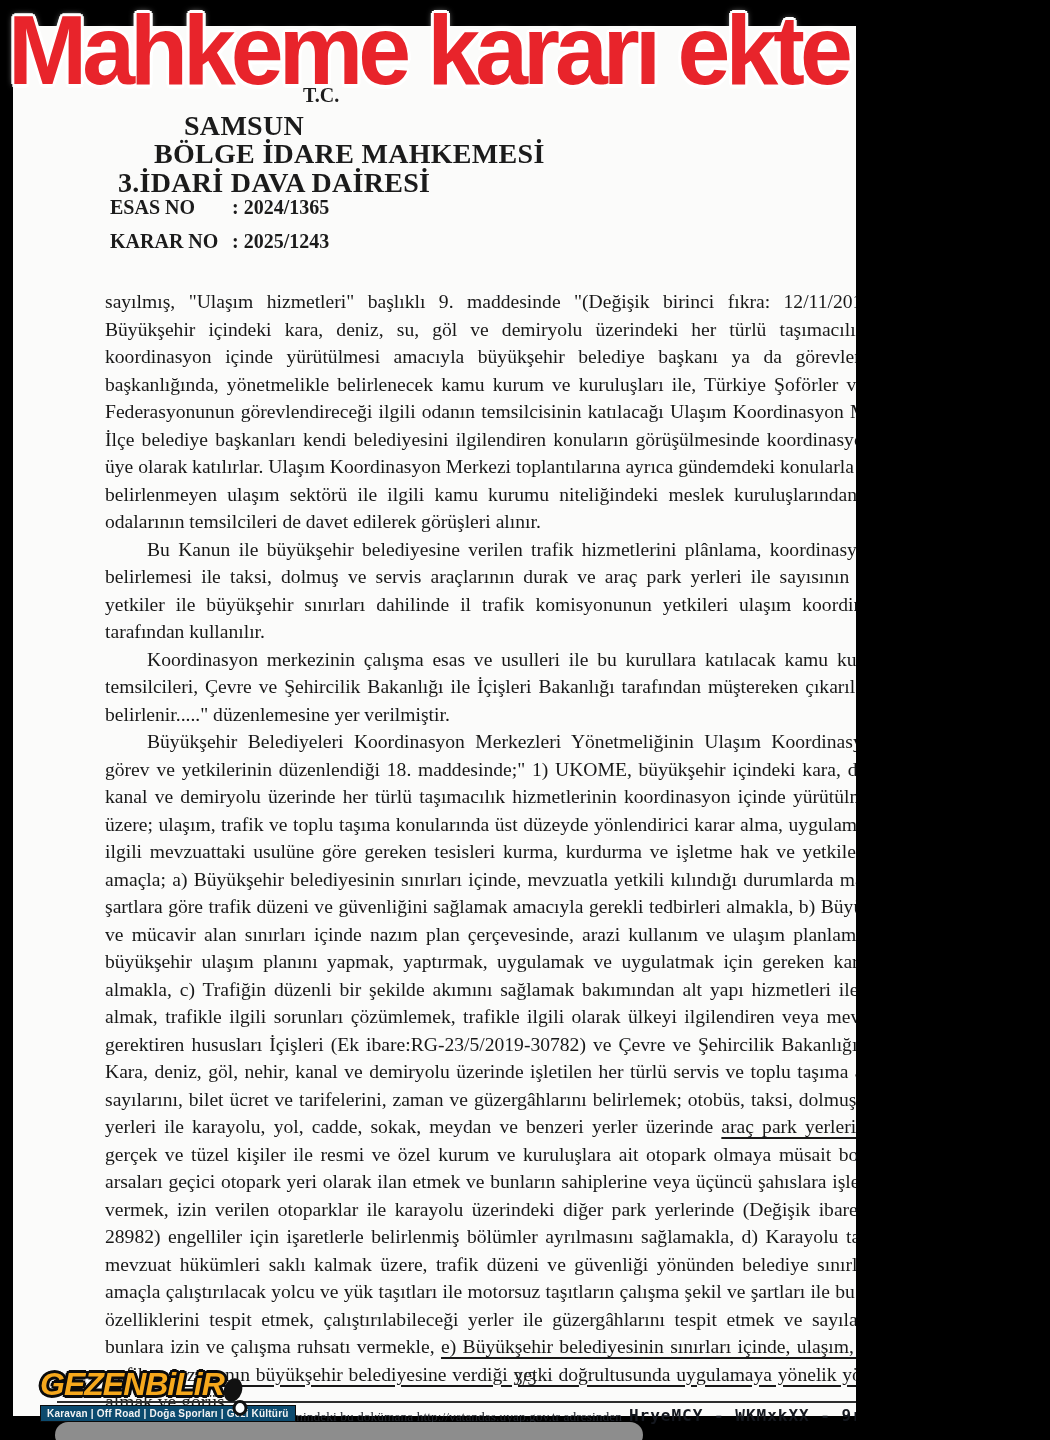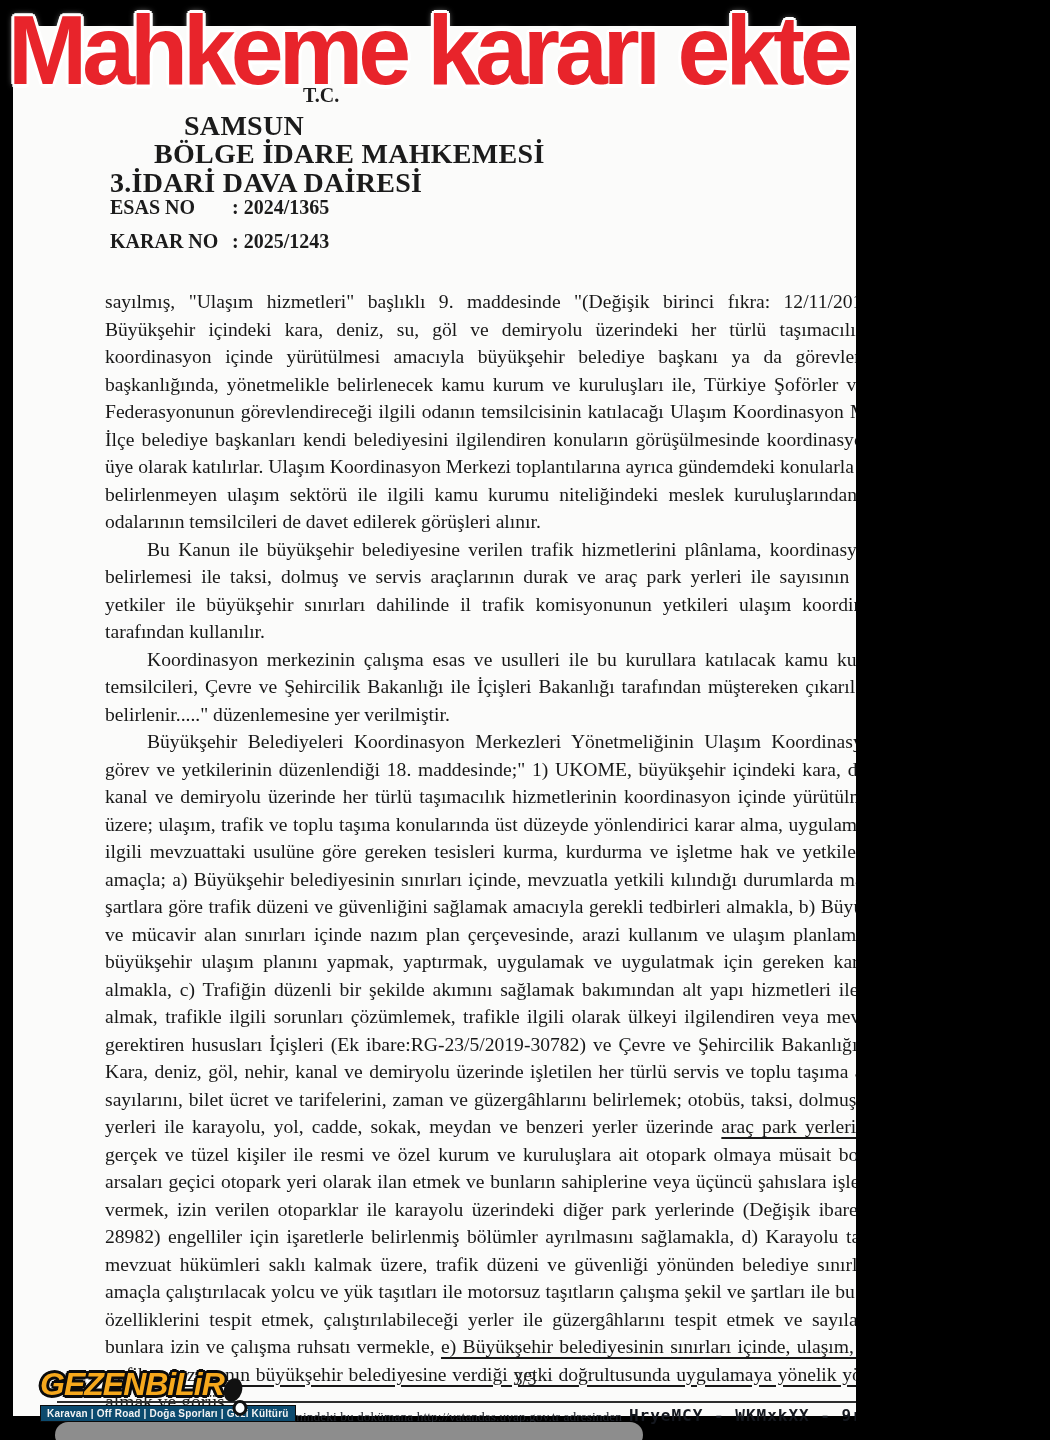--- a/index.html
+++ b/index.html
@@ -12,21 +12,21 @@
     font-family:"Liberation Sans",sans-serif;font-weight:700;font-size:95px;
     letter-spacing:-5px;white-space:nowrap;color:#e8242b;transform:scaleY(1.04);transform-origin:top left;
     text-shadow:-3px 0 0 #fff,3px 0 0 #fff,0 -3px 0 #fff,0 3px 0 #fff,
       -2px -2px 0 #fff,2px 2px 0 #fff,-2px 2px 0 #fff,2px -2px 0 #fff,0 0 7px #fff;}
 
   
   .tc{position:absolute;left:303px;top:84px;z-index:1;font-weight:700;font-size:20px;color:#1d1d1d;}
   .hdr{position:absolute;z-index:2;font-weight:700;font-size:28px;color:#1b1b1b;letter-spacing:.3px;}
   .hdr.city{left:184px;top:110px;}
   .hdr.court{left:110px;top:138px;margin-left:44px;}
-  .hdr.chamber{left:110px;top:167px;text-align:right;}
+  .hdr.chamber{left:118px;top:167px;text-align:right;}
   .hdr-row{position:absolute;z-index:2;left:110px;display:flex;font-weight:700;font-size:20px;color:#1b1b1b;}
   .hdr-row .lbl{width:122px;}
   .hdr-row.esas{top:196px;}
   .hdr-row.karar{top:230px;}
 
   
   .docbody{position:absolute;z-index:2;left:105px;top:288px;width:878px;
     font-size:19.6px;line-height:27.5px;color:#181818;text-align:justify;}
   .para{margin:0;}
   .para.indent{text-indent:42px;}

